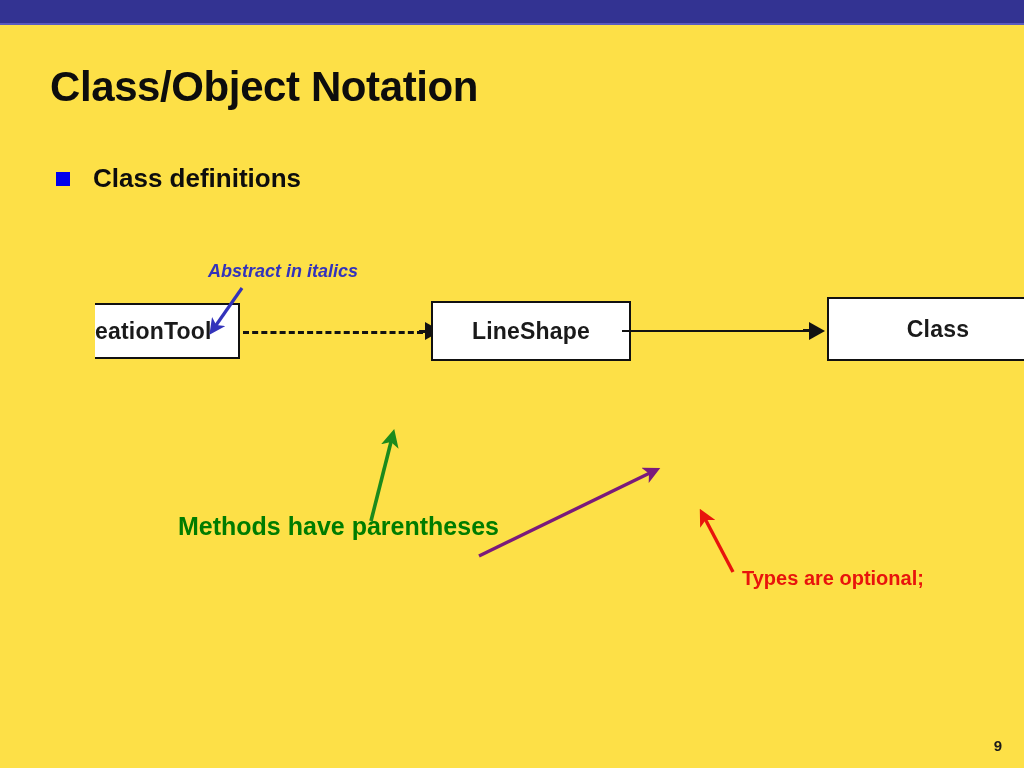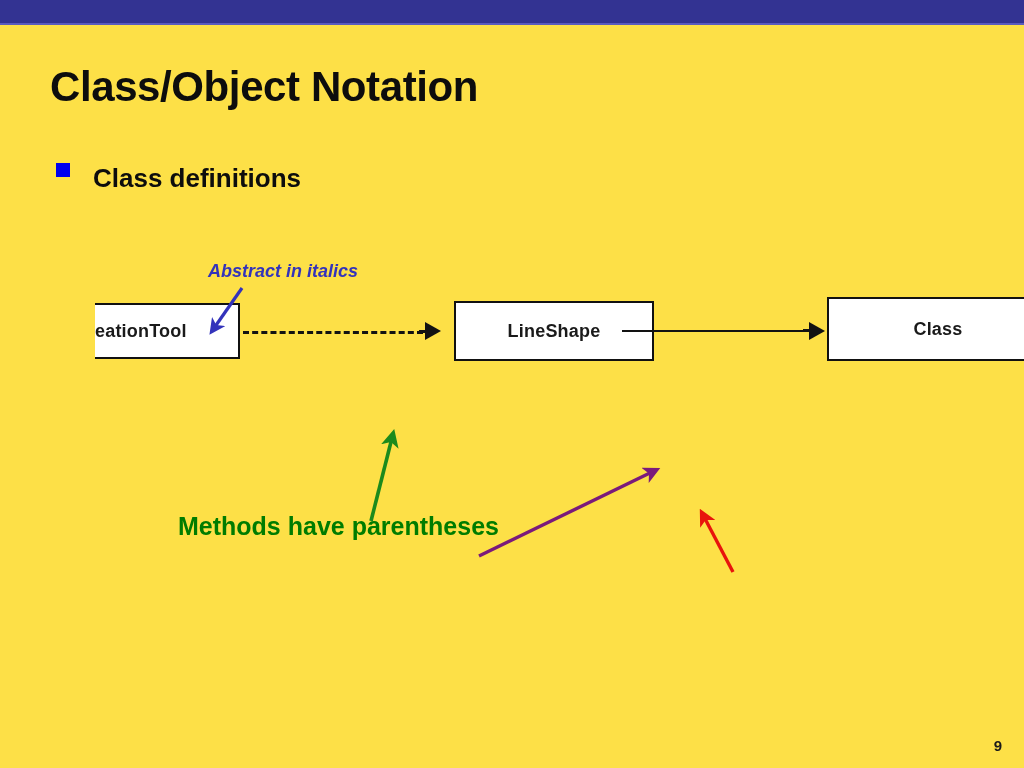--- a/index.html
+++ b/index.html
@@ -53,21 +53,21 @@
     white-space: nowrap;
     line-height: 1.0;
   }
 
   
   .bullet-row {
     position: absolute;
     left: 56px;
     top: 163px;
     display: flex;
-    align-items: flex-start;
+    align-items: center;
   }
   .bullet-square {
     width: 14px;
     height: 14px;
     background: #0000ee;
     flex: 0 0 auto;
     margin-right: 23px;
   }
   .bullet-text {
     font-size: 26px;
@@ -89,21 +89,21 @@
     position: absolute;
     background: #ffffff;
     border: 2px solid #111111;
     box-sizing: border-box;
     display: flex;
     align-items: center;
     justify-content: center;
   }
   .uml-box-label {
     font-family: "Liberation Sans", sans-serif;
-    font-size: 18px;
+    font-size: 23px;
     font-weight: bold;
     color: #1a1a1a;
     white-space: nowrap;
     letter-spacing: 0.2px;
   }
 
   
   .box-creationtool {
     left: 0px;
     top: 8px;
@@ -111,21 +111,21 @@
     height: 56px;
     border-left: none;
     justify-content: flex-start;
     padding-left: 0px;
   }
   .box-creationtool .uml-box-label {
     margin-left: 0px;
   }
 
   .box-lineshape {
-    left: 359px;
+    left: 336px;
     top: 6px;
     width: 200px;
     height: 60px;
   }
 
   
   .box-color {
     left: 732px;
     top: 2px;
     width: 220px;
@@ -275,20 +275,21 @@
     </div>
   </div>
 
 
   <div class="annot annot-abstract">Abstract in italics</div>
 
   <div class="annot annot-methods">Methods have parentheses</div>
 
 
   <div class="annot annot-types">
+    <div>Types are optional;</div>
   </div>
 
   <svg class="overlay-arrows" viewBox="0 0 1024 768">
     <defs>
       <marker id="head-blue" markerWidth="5" markerHeight="5" refX="3.6" refY="2.5" orient="auto">
         <path d="M0,0 L5,2.5 L0,5 L1.3,2.5 Z" fill="#3333bb"></path>
       </marker>
       <marker id="head-green" markerWidth="5" markerHeight="5" refX="3.6" refY="2.5" orient="auto">
         <path d="M0,0 L5,2.5 L0,5 L1.3,2.5 Z" fill="#1c8a1c"></path>
       </marker>

